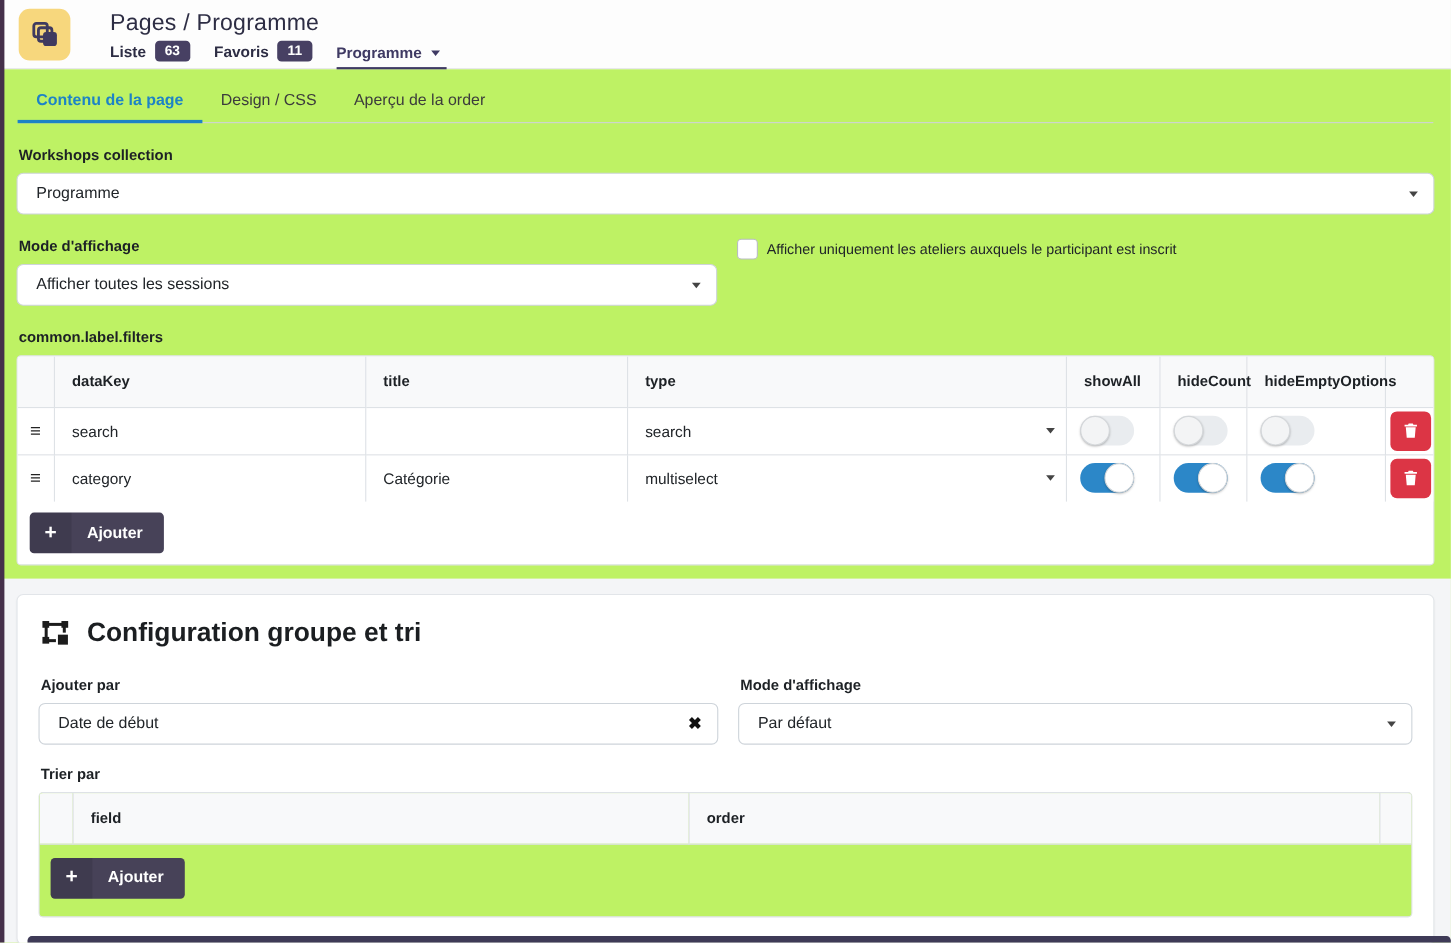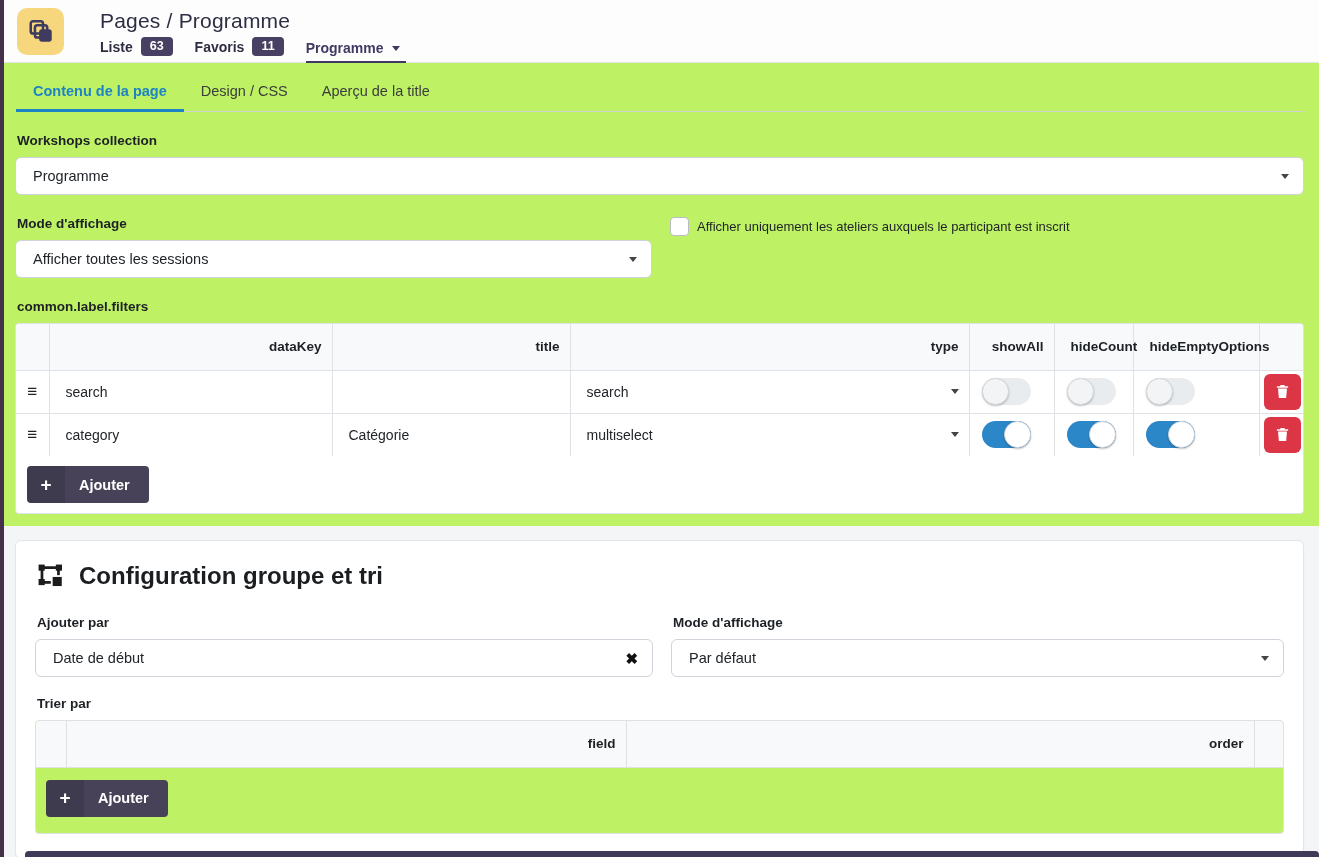--- a/index.html
+++ b/index.html
@@ -53,21 +53,21 @@
   .col-left { width:637px; flex:0 0 auto; }
   .col-right { flex:1; padding-left:18px; }
   .check-row { display:flex; align-items:center; margin-top:22px; }
   .checkbox { width:19px; height:19px; border:1px solid #b9bdc1; border-radius:4px; background:#fff; flex:0 0 auto; cursor:pointer; }
   .check-label { margin-left:8px; font-size:13px; color:#212529; }
 
   
   .widget-box { border:1px solid #dee2e6; border-radius:4px; background:#fff; overflow:hidden; }
   table { border-collapse:collapse; width:100%; table-layout:fixed; }
   thead th {
-    background:#f8f9fa; font-size:13.5px; font-weight:700; text-align:right;
+    background:#f8f9fa; font-size:13.5px; font-weight:700; text-align:left;
     height:46px; padding:0 10px 0 16px; border:1px solid #dee2e6; border-top:none; color:#1d2125;
   }
   thead th:first-child { border-left:none; }
   thead th:last-child { border-right:none; }
   tbody td { height:43px; border:1px solid #dee2e6; padding:0 10px 0 16px; font-size:14px; background:#fff; }
   tbody td:first-child { border-left:none; text-align:center; padding:0; }
   tbody td:last-child { border-right:none; text-align:center; padding:0; }
   tbody tr:last-child td { border-bottom:none; }
   .drag-handle { font-size:17px; color:#222; cursor:grab; line-height:1; }
   .type-cell { display:flex; align-items:center; justify-content:space-between; cursor:pointer; }
@@ -137,21 +137,21 @@
         <span class="caret"></span>
       </div>
     </div>
   </div>
 </header>
 
 <div class="top-wrap">
   <nav class="tabs">
     <div class="tab active">Contenu de la page</div>
     <div class="tab">Design / CSS</div>
-    <div class="tab">Aperçu de la title</div>
+    <div class="tab">Aperçu de la order</div>
   </nav>
 
   <div class="field-label">Workshops collection</div>
   <div class="control">
     <span>Programme</span>
     <span class="select-caret"></span>
   </div>
 
   <div class="two-col">
     <div class="col-left">

